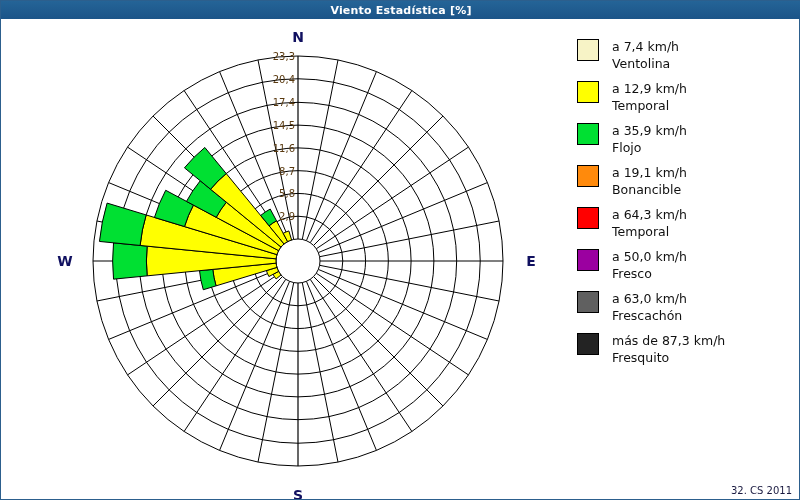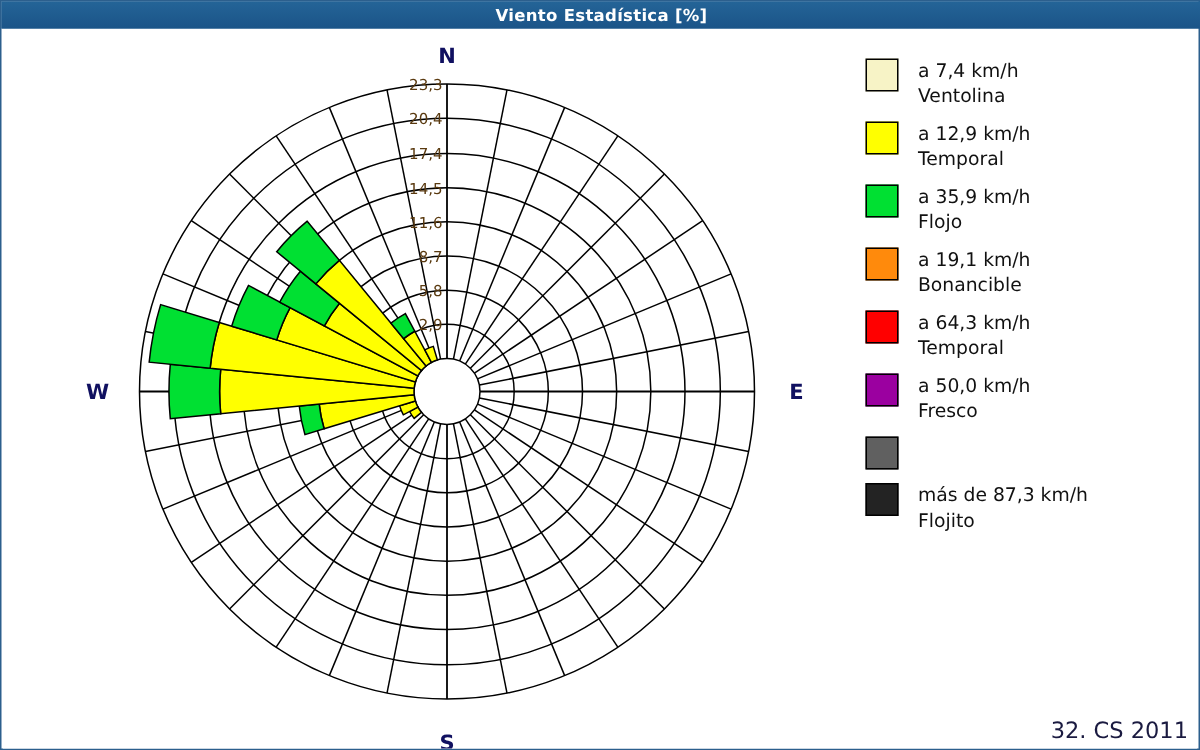--- a/index.html
+++ b/index.html
@@ -56,21 +56,21 @@
     margin-left: 13px;
     font-size: 12.5px;
     color: #111111;
     line-height: 17px;
     white-space: nowrap;
   }
   .legend-text .l2 { display: block; }
   #footer {
     position: absolute;
     right: 6px; bottom: 3px;
-    font-size: 15px;
+    font-size: 10px;
     color: #1a1a40;
   }
   svg { display: block; }
   .grid-line { fill: none; stroke: #000000; stroke-width: 1; }
   .axis-line { fill: none; stroke: #000000; stroke-width: 1.2; }
   .tick-label {
     font-family: "DejaVu Sans", sans-serif;
     font-size: 10px;
     fill: #5a3a10;
   }
@@ -213,26 +213,30 @@
       </div>
       <div class="legend-row">
         <span class="swatch" style="background: rgb(155, 0, 160);"></span>
         <span class="legend-text">
           <span class="l1">a 50,0 km/h</span>
           <span class="l2">Fresco</span>
         </span>
       </div>
       <div class="legend-row">
         <span class="swatch" style="background: rgb(96, 96, 96);"></span>
+        <span class="legend-text">
+          <span class="l1">a 63,0 km/h</span>
+          <span class="l2">Frescachón</span>
+        </span>
       </div>
       <div class="legend-row">
         <span class="swatch" style="background: rgb(35, 35, 35);"></span>
         <span class="legend-text">
           <span class="l1">más de 87,3 km/h</span>
-          <span class="l2">Flojito</span>
+          <span class="l2">Fresquito</span>
         </span>
       </div>
     </div>
 
     <div id="footer">32. CS 2011</div>
 
   </div>
 </div>
 
 </body></html>

